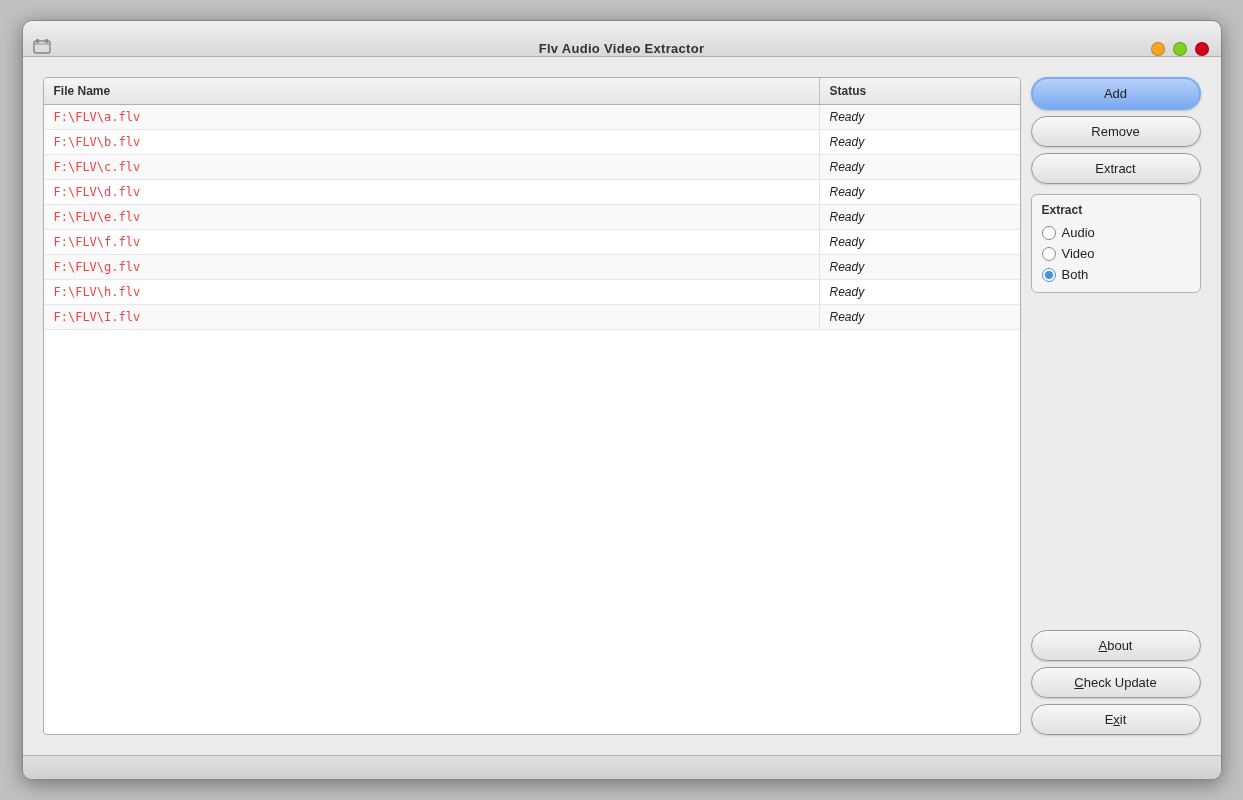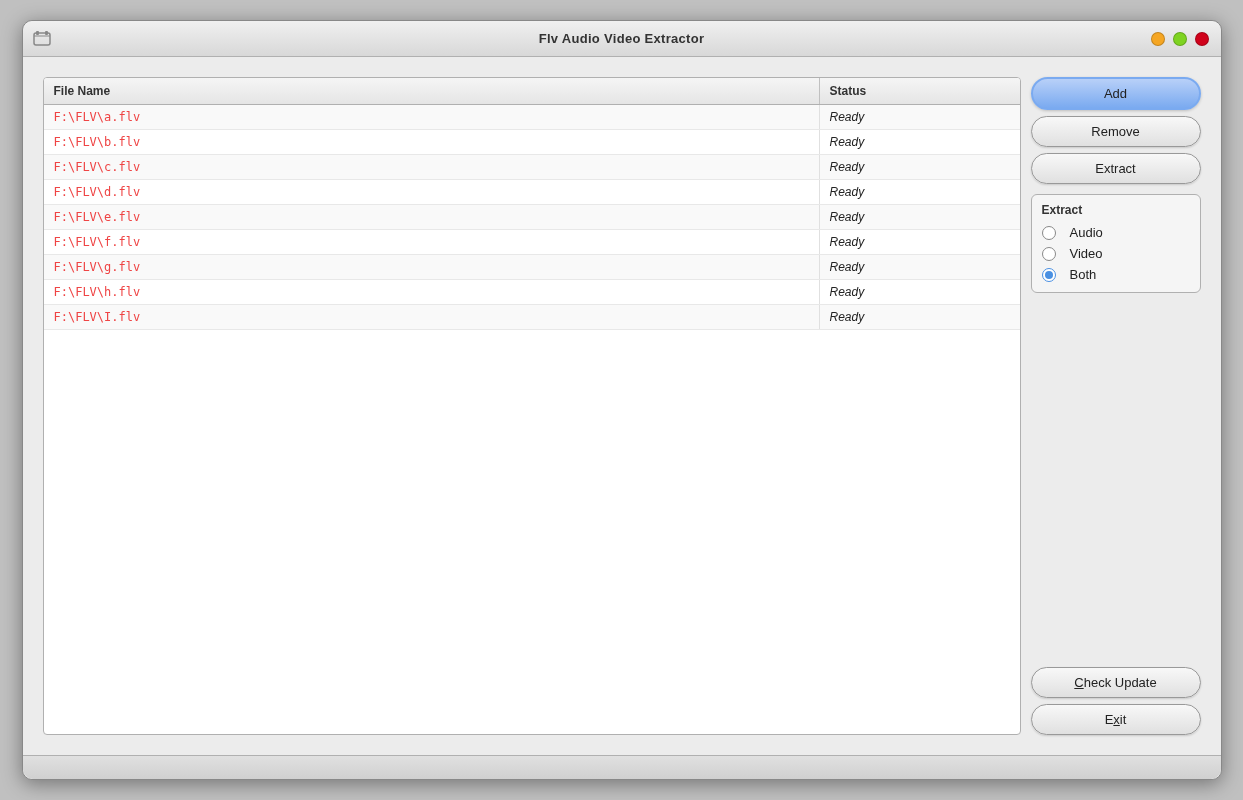--- a/index.html
+++ b/index.html
@@ -30,21 +30,21 @@
       display: flex;
       flex-direction: column;
       overflow: hidden;
     }
 
     .titlebar {
       background: linear-gradient(to bottom, #f0f0f0 0%, #d8d8d8 100%);
       border-bottom: 1px solid #b0b0b0;
       height: 36px;
       display: flex;
-      align-items: center;
+      align-items: flex-end;
       justify-content: center;
       position: relative;
       border-radius: 10px 10px 0 0;
     }
 
     .titlebar-buttons {
       position: absolute;
       left: 12px;
       display: flex;
       gap: 8px;
@@ -184,21 +184,21 @@
     .extract-group-title {
       font-size: 12px;
       font-weight: 600;
       color: #333;
       margin-bottom: 8px;
     }
 
     .radio-item {
       display: flex;
       align-items: center;
-      gap: 14px;
+      gap: 6px;
       margin-bottom: 6px;
       cursor: pointer;
     }
 
     .radio-item:last-child {
       margin-bottom: 0;
     }
 
     .radio-circle {
       width: 14px;
@@ -353,20 +353,23 @@
         <div class="radio-item">
           <div class="radio-circle checked"></div>
           <span class="radio-label">Both</span>
         </div>
       </div>
 
       <div class="spacer"></div>
 
       <div class="bottom-buttons">
         <button class="mac-button">
+          <span><span class="underline-char">A</span><span>bout</span></span>
+        </button>
+        <button class="mac-button">
           <span><span class="underline-char">C</span>heck Update</span>
         </button>
         <button class="mac-button">
           <span>E<span class="underline-char">x</span>it</span>
         </button>
       </div>
     </div>
   </div>
 
   <div class="status-bar">

